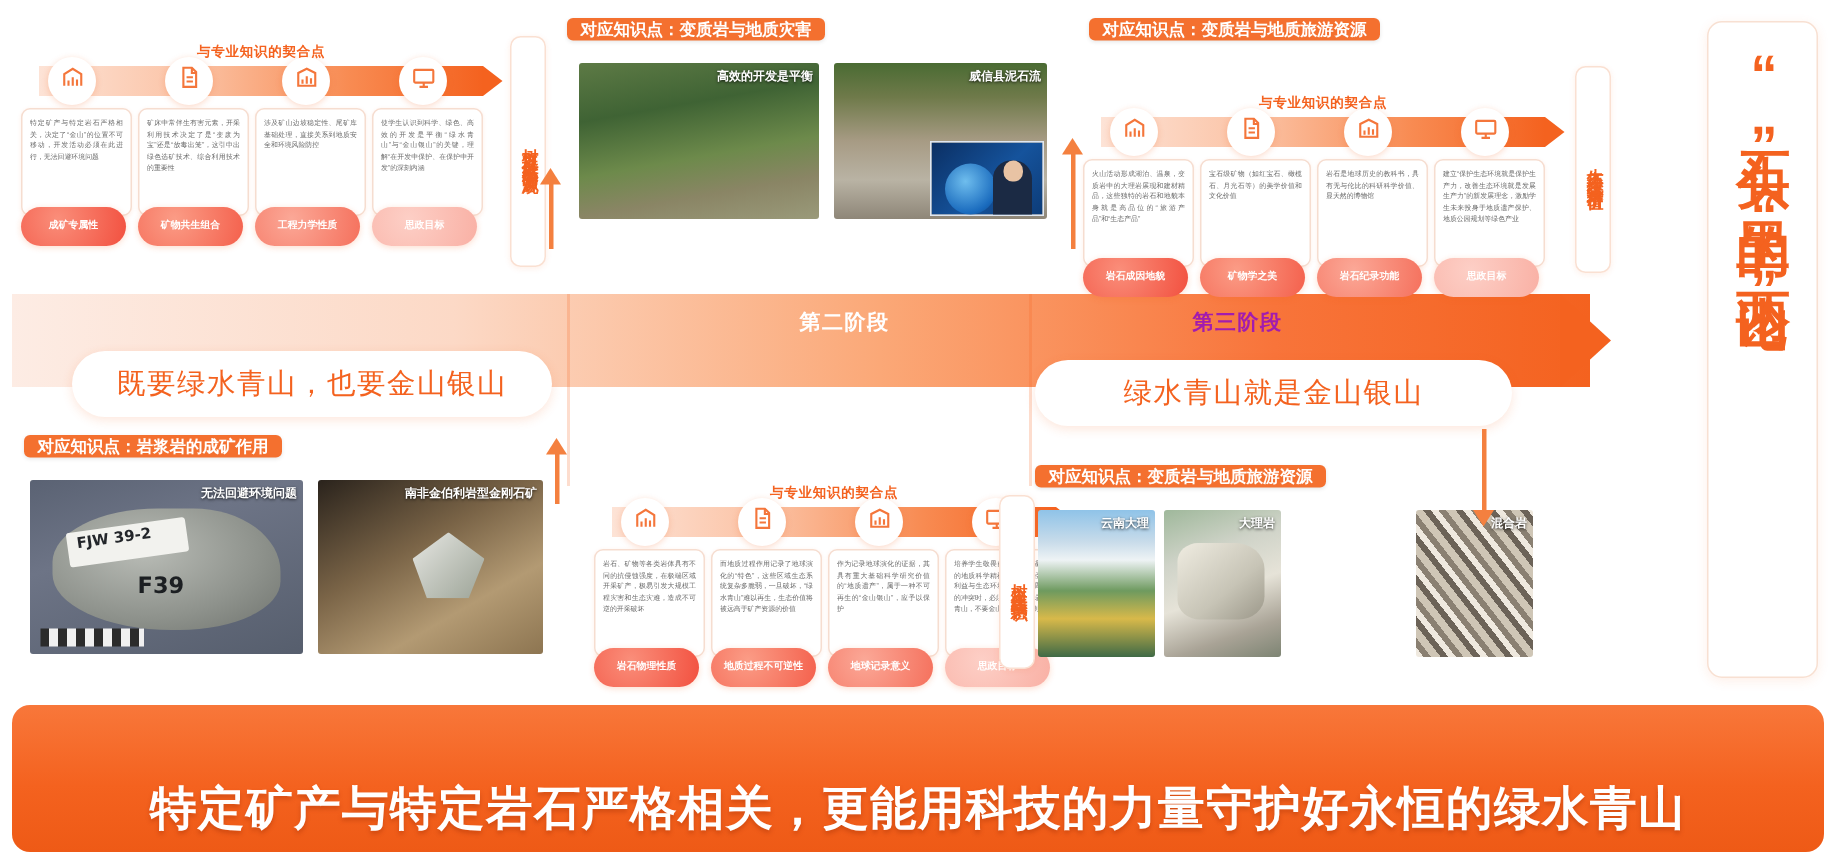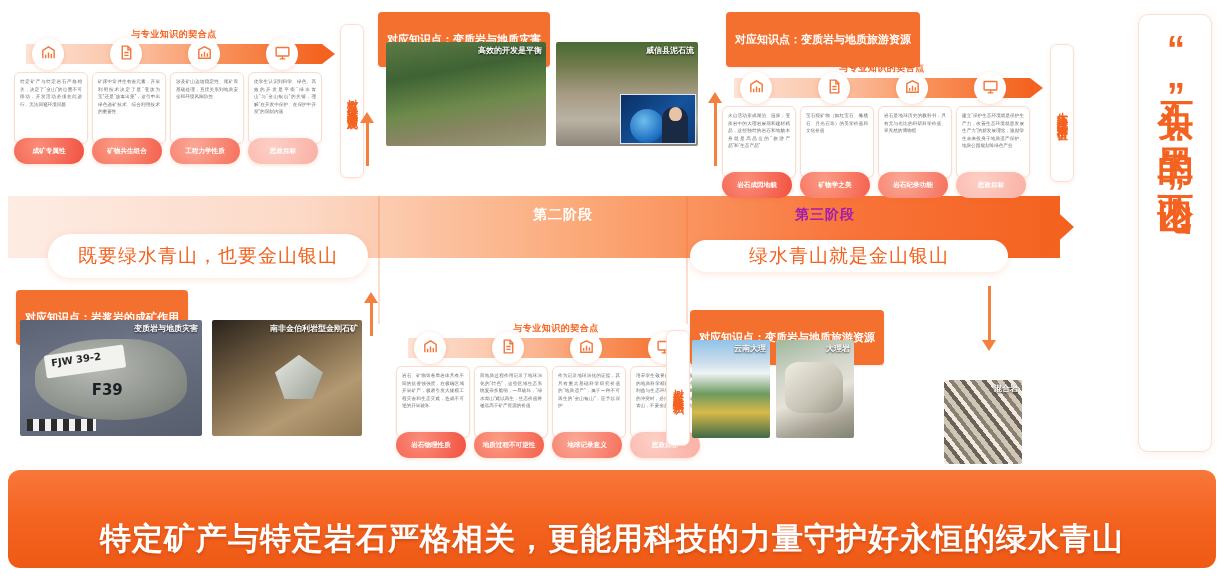--- a/index.html
+++ b/index.html
@@ -33,26 +33,26 @@
 
   
   .slogan{
     position:absolute;background:#ffffff;border-radius:28px;
     box-shadow:0 2px 7px rgba(244,98,31,.16);
     color:#f4621f;font-size:19px;display:flex;align-items:center;justify-content:center;
     letter-spacing:1px;
   }
   .slogan-1{left:48px;top:234px;width:320px;height:44px;}
   .slogan-2{left:380px;top:160px;width:300px;height:44px;}
-  .slogan-3{left:690px;top:240px;width:318px;height:32px;}
+  .slogan-3{left:690px;top:240px;width:318px;height:44px;}
 
   
   .kp-tag{
     position:absolute;background:#f4702f;color:#fff;border-radius:4px;
-    font-size:11px;font-weight:bold;padding:20px 9px;white-space:nowrap;
+    font-size:11px;font-weight:bold;padding:0 9px;white-space:nowrap;
     box-shadow:0 1px 3px rgba(0,0,0,.10);
   }
 
   
   .flow{position:absolute;}
   .flow-title{
     position:absolute;left:0;right:0;top:0;text-align:center;
     color:#f4621f;font-size:9px;font-weight:bold;letter-spacing:.5px;
   }
   .flow-arrow{
@@ -342,40 +342,40 @@
   <div class="photo ph-debris" style="left:556px;top:42px;width:142px;height:104px;">
     <div class="cap">威信县泥石流</div>
     <div class="ph-tv" style="right:2px;bottom:2px;width:74px;height:48px;">
       <div class="globe"></div>
       <div class="anchor"></div>
       <div class="face"></div>
     </div>
   </div>
 
   <div class="photo ph-ore" style="left:20px;top:320px;width:182px;height:116px;">
-    <div class="cap">变质岩与地质灾害</div>
+    <div class="cap">无法回避环境问题</div>
     <div class="rock"></div>
     <div class="tagw"></div>
     <div class="hand">FJW 39-2</div>
     <div class="hand2">F39</div>
     <div class="scale"></div>
   </div>
   <div class="photo ph-dia" style="left:212px;top:320px;width:150px;height:116px;">
     <div class="cap">南非金伯利岩型金刚石矿</div>
     <div class="crys"></div>
   </div>
 
   <div class="photo ph-dali" style="left:692px;top:340px;width:78px;height:98px;">
     <div class="cap">云南大理</div>
   </div>
   <div class="photo ph-marble" style="left:776px;top:340px;width:78px;height:98px;">
     <div class="cap">大理岩</div>
     <div class="blk"></div>
   </div>
-  <div class="photo ph-migma" style="left:944px;top:340px;width:78px;height:84px;margin-top:40px;">
+  <div class="photo ph-migma" style="left:944px;top:340px;width:78px;height:98px;">
     <div class="cap">混合岩</div>
   </div>
 
   <div>
     <div class="da-stem" style="left:988px;top:286px;height:58px;"></div>
     <div class="da-head" style="left:982px;top:340px;"></div>
   </div>
   <div>
     <div class="da-stem" style="left:714px;top:100px;height:66px;"></div>
     <div class="da-head" style="left:708px;top:92px;border-top:none;border-bottom:11px solid #f4803f;"></div>

